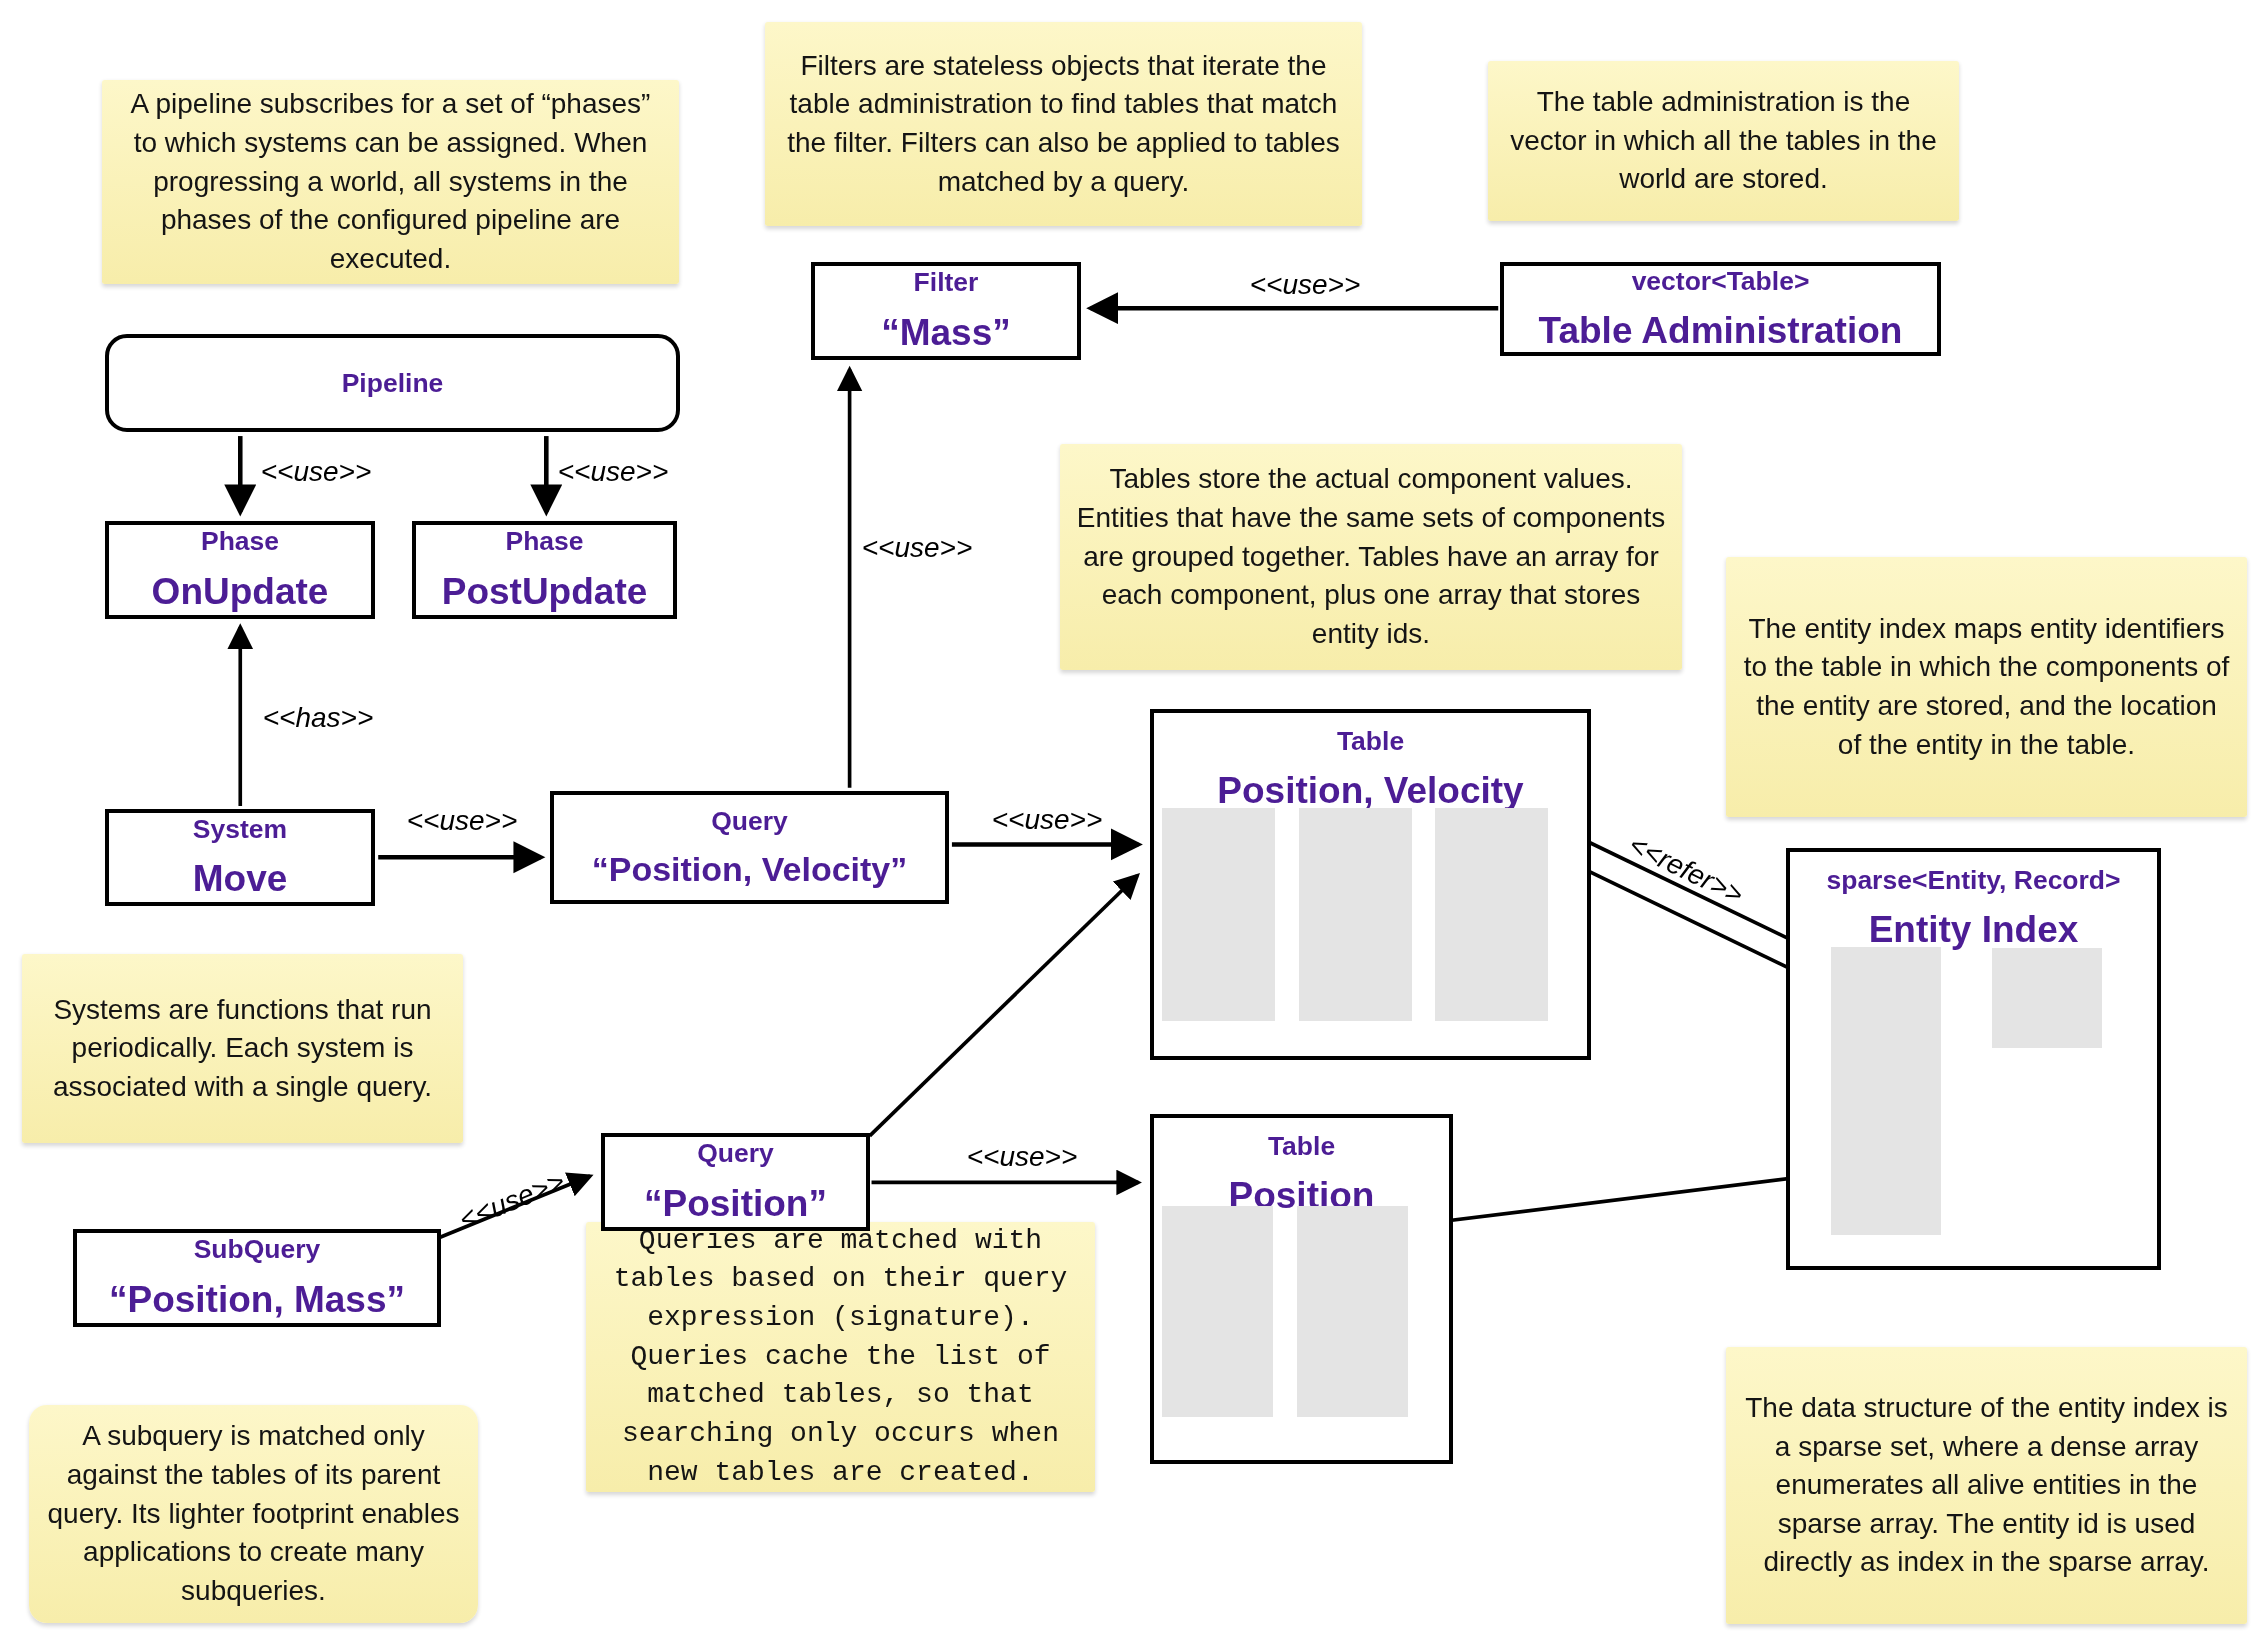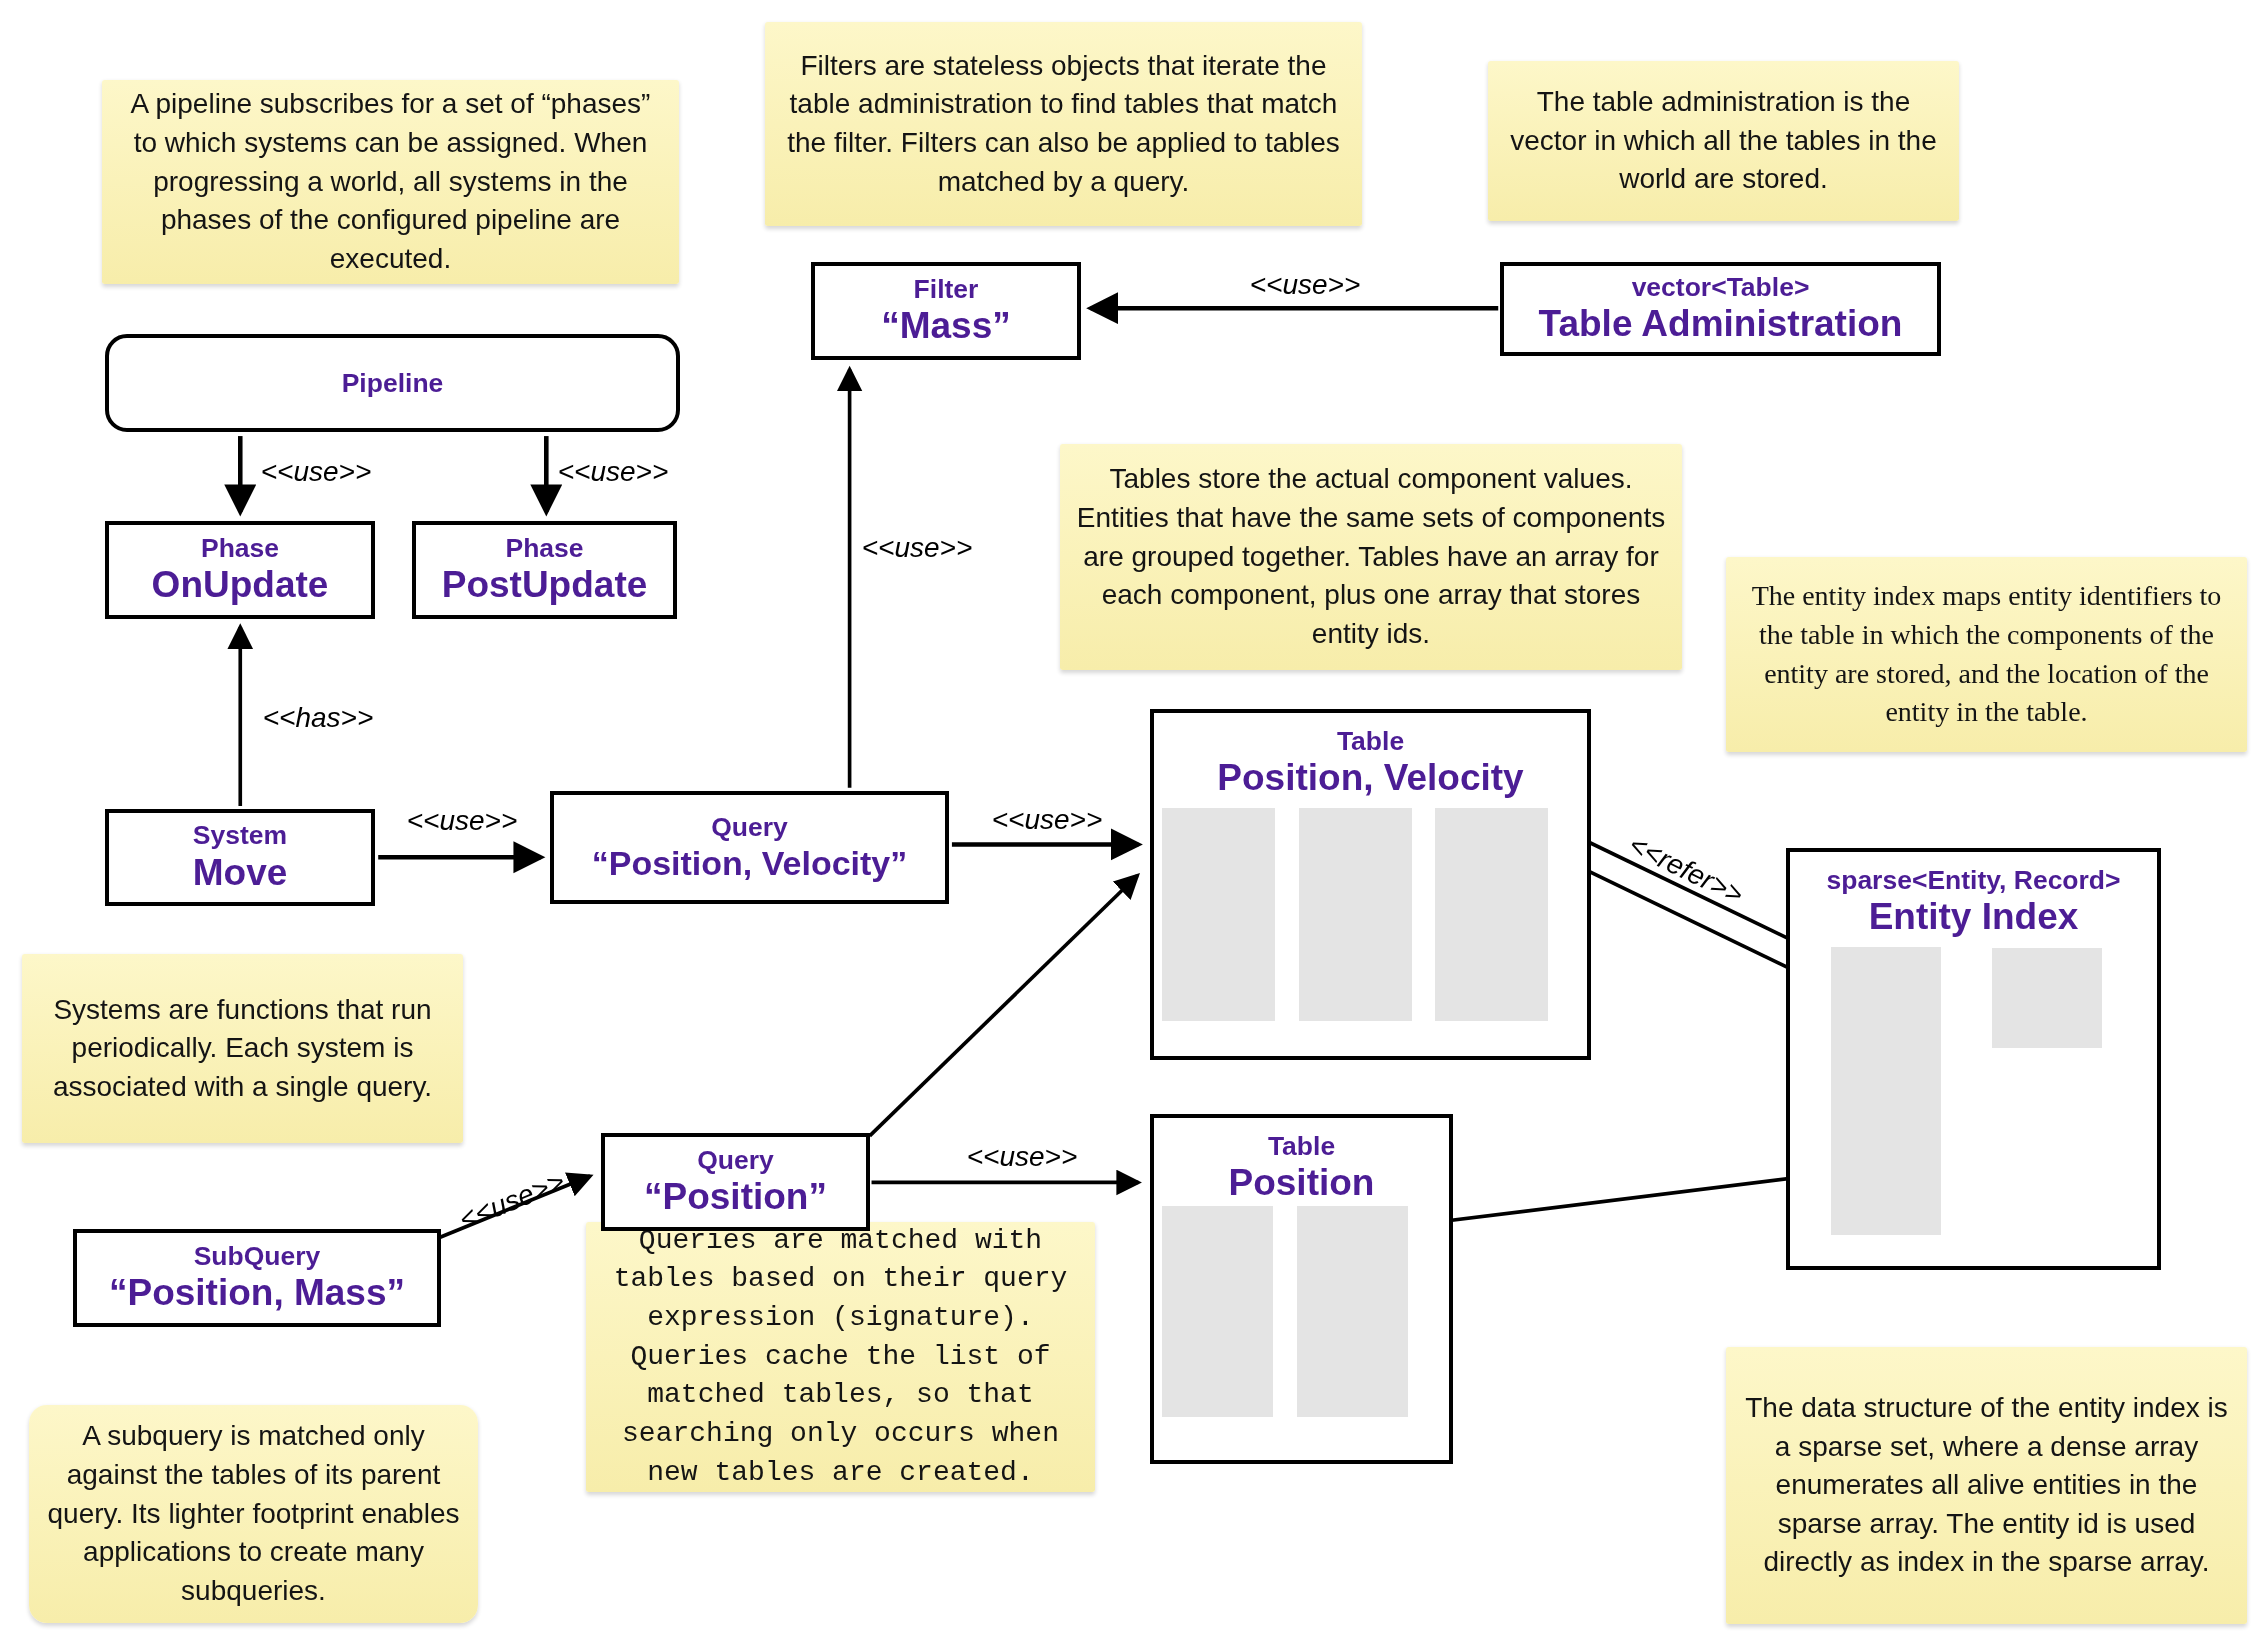--- a/index.html
+++ b/index.html
@@ -47,21 +47,21 @@
   .node .t {
     font-weight: bold;
     font-size: 26.5px;
     line-height: 1.15;
   }
   .node .n {
     font-weight: bold;
     font-size: 37px;
     line-height: 1.15;
     white-space: nowrap;
-    margin-top: 1px;
+    margin-top: 14px;
     text-align: center;
   }
   .node.storage {
     justify-content: flex-start;
     padding-top: 12.8px;
   }
   .slot {
     position: absolute;
     background: #e4e4e4;
   }
@@ -84,21 +84,21 @@
     white-space: nowrap;
   }
   .edge-label.rot-sub { transform: translate(-50%, -50%) rotate(-22deg); }
   .edge-label.rot-refer { transform: translate(-50%, -50%) rotate(26deg); }
 
   
   #note-pipeline      { left:102px;  top:80px;   width:577px; height:204px; }
   #note-filters       { left:765px;  top:22px;   width:597px; height:204px; }
   #note-table-admin   { left:1488px; top:61px;   width:471px; height:160px; }
   #note-tables        { left:1060px; top:444px;  width:622px; height:226px; }
-  #note-entity-index  { left:1726px; top:557px;  width:521px; height:195px;font-family:Liberation Serif, serif; }
+  #note-entity-index  { left:1726px; top:557px;  width:521px; height:260px; }
   #note-systems       { left:22px;   top:954px; width:441px; height:189px; }
   #note-queries       { left:586px;  top:1222px; width:509px; height:270px;font-family:Liberation Mono, monospace; }
   #note-subquery      { left:29px;   top:1405px; width:449px; height:218px;border-radius:18px; }
   #note-sparse-set    { left:1726px; top:1347px; width:521px; height:277px; }
 
   
   #node-pipeline                { left:105px;  top:334px;  width:575px; height:98px;border-radius:22px; }
   #node-phase-onupdate          { left:105px;  top:521px;  width:270px; height:98px; }
   #node-phase-postupdate        { left:412px;  top:521px;  width:265px; height:98px; }
   #node-filter-mass             { left:811px;  top:262px;  width:270px; height:98px; }

